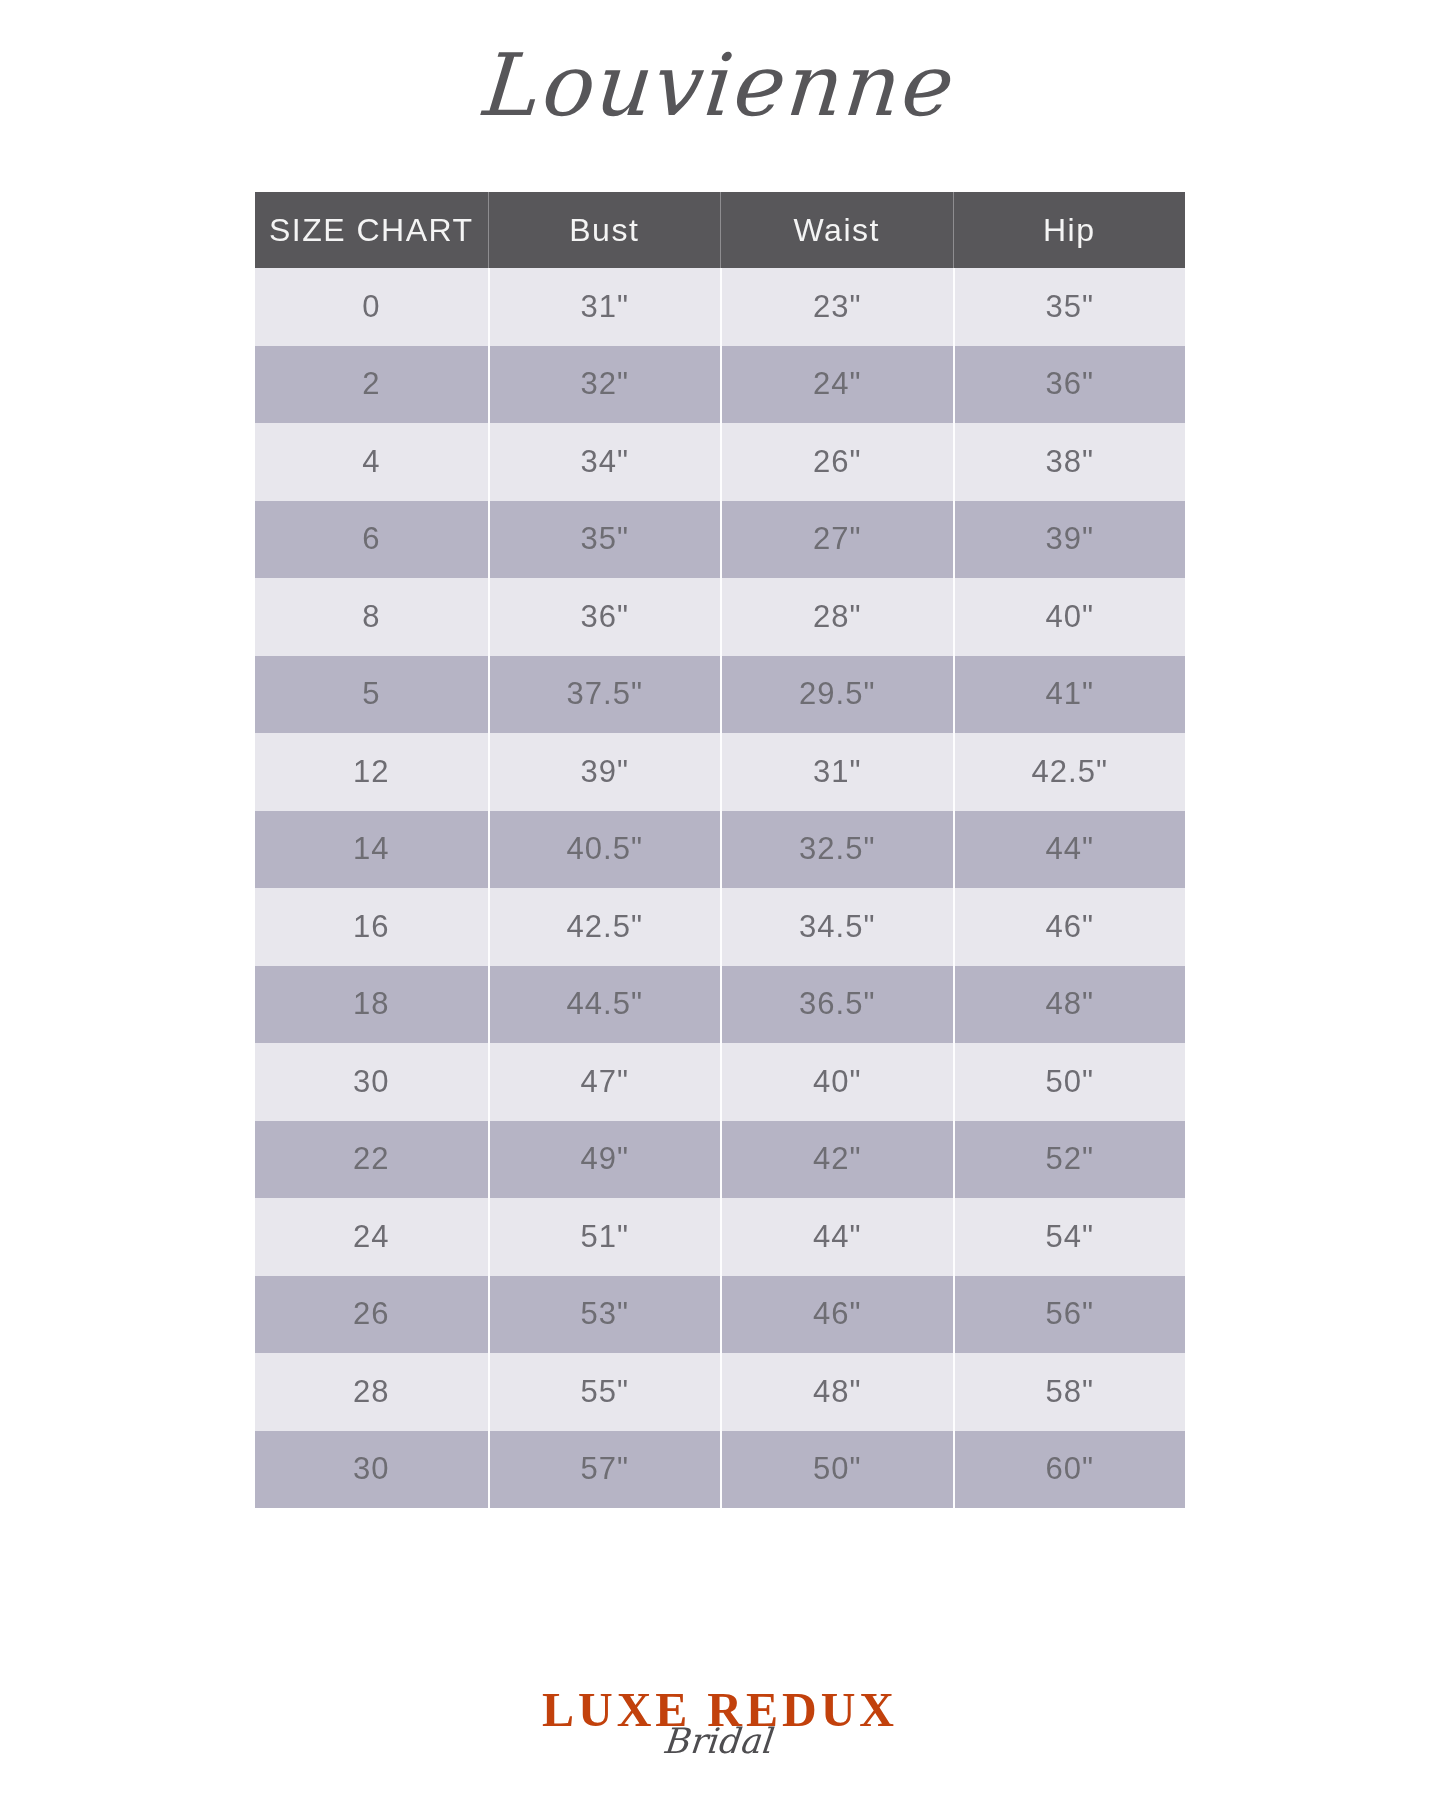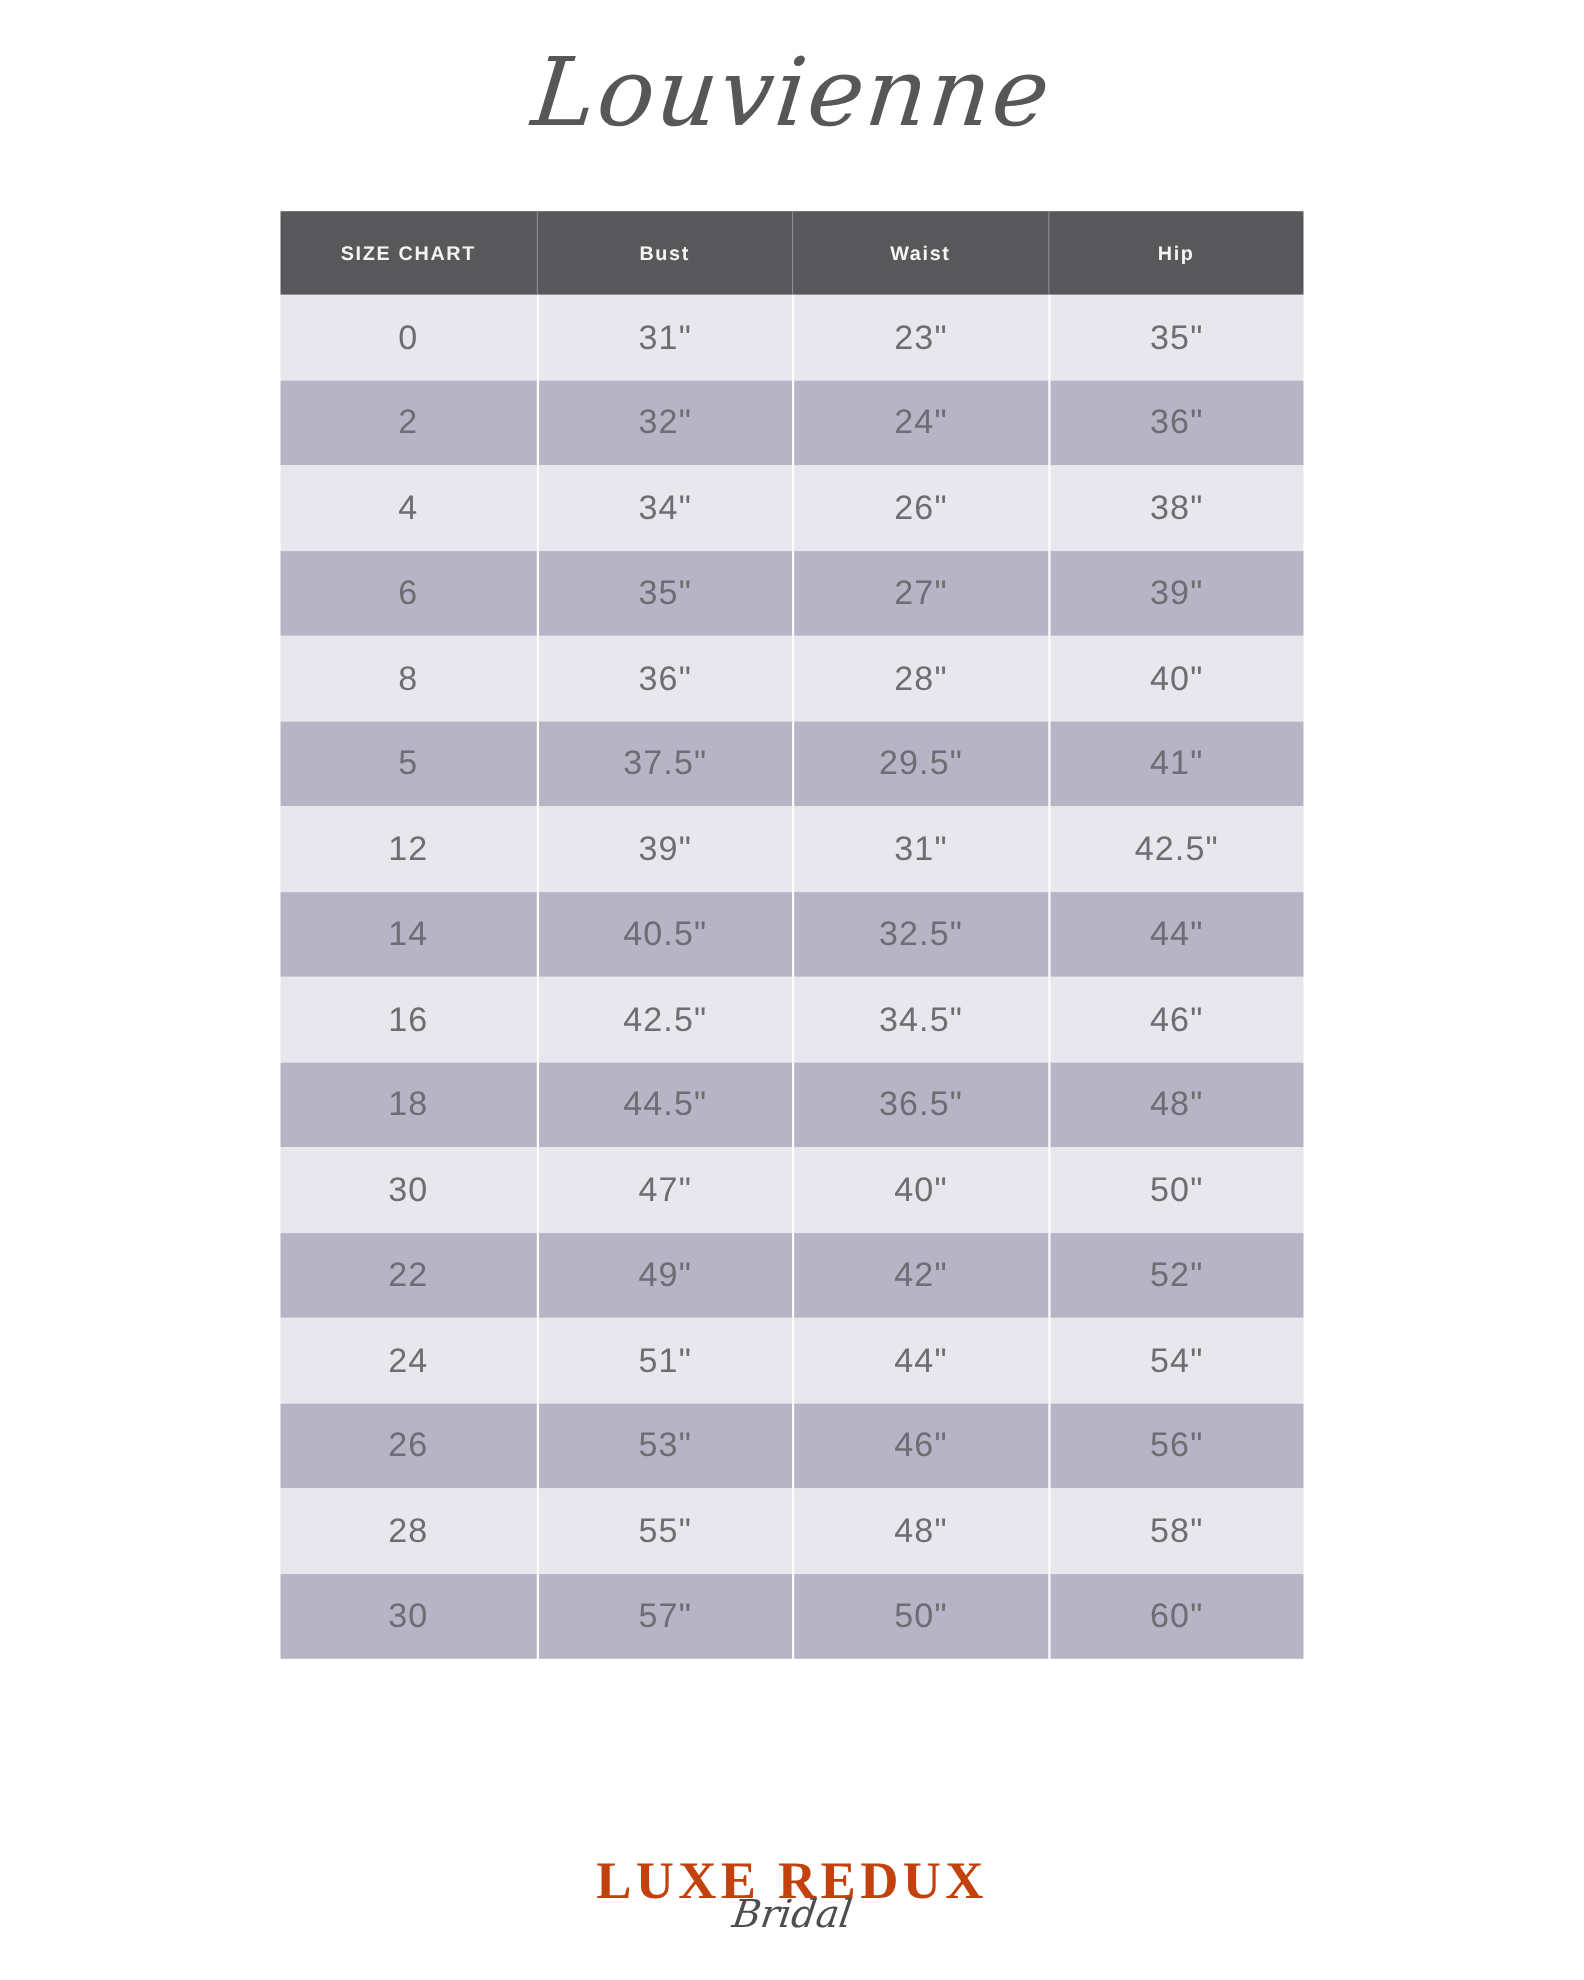--- a/index.html
+++ b/index.html
@@ -43,22 +43,22 @@
     display: grid;
     grid-template-columns: repeat(4, 1fr);
     height: 76px;
     background: #58575a;
   }
   .header-cell {
     display: flex;
     align-items: center;
     justify-content: center;
     color: #f4f4f4;
-    font-size: 18px;
-    font-weight: 700;
+    font-size: 32px;
+    font-weight: 400;
     letter-spacing: 1.5px;
   }
   .header-cell + .header-cell {
     border-left: 1px solid #8e8d90;
   }
 
   .table-body { width: 100%; }
   .row {
     display: grid;
     grid-template-columns: repeat(4, 1fr);

